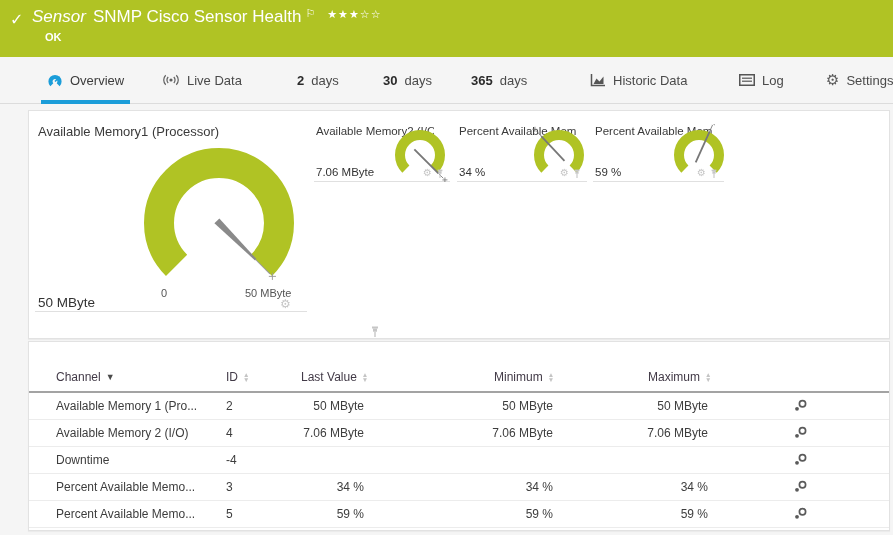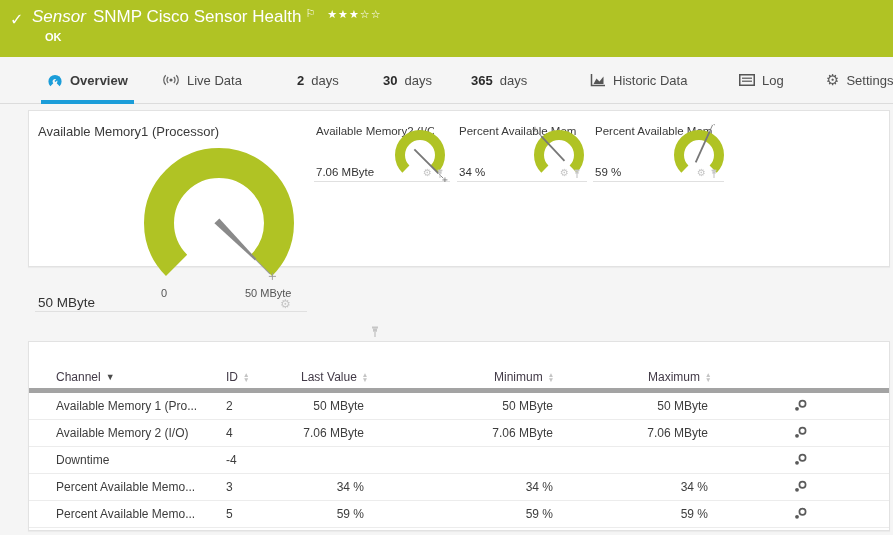--- a/index.html
+++ b/index.html
@@ -19,29 +19,29 @@
   .hdr .check{position:absolute;left:10px;top:10px;font-size:16px;font-weight:bold;}
   .hdr .titleline{position:absolute;left:32px;top:7px;font-size:17px;white-space:nowrap;}
   .hdr .obj{font-style:italic;margin-right:7px;}
   .hdr .flag{font-size:11px;vertical-align:top;margin-left:4px;}
   .hdr .stars{font-size:11px;letter-spacing:1px;vertical-align:top;margin-left:12px;position:relative;top:1px;}
   .hdr .status{position:absolute;left:45px;top:31px;font-size:11px;font-weight:bold;}
   
   .tabbar{position:absolute;left:0;top:57px;width:893px;height:47px;border-bottom:1px solid #dcdcdc;}
   .tab{position:absolute;top:0;height:100%;display:flex;align-items:center;gap:7px;
        font-size:13px;color:#4a4a4a;padding:0 6px;cursor:pointer;white-space:nowrap;}
-  .tab.active{color:#3c3c3c;font-weight:bold;justify-content:center;}
+  .tab.active{color:#3c3c3c;font-weight:normal;justify-content:center;}
   .tab.active::after{content:'';position:absolute;left:0;right:0;bottom:-1px;height:4px;background:var(--blue);}
   .tab .num{font-weight:bold;color:#2b2b2b;}
   .tab svg{display:block;}
   .tab .gear-glyph{font-size:15px;color:var(--icon-dark);font-weight:normal;}
   
   .panel{position:absolute;left:28px;width:862px;background:var(--panel-bg);
          border:1px solid var(--panel-border);box-shadow:0 1px 1px rgba(0,0,0,.04);}
-  .panel.gauges{top:110px;height:157px;}
+  .panel.gauges{top:110px;height:229px;}
   .panel.channels{top:341px;height:190px;}
   
   .bigcell{position:absolute;left:0;top:0;width:280px;height:214px;}
   .bigcell .gtitle{position:absolute;left:9px;top:13px;font-size:13px;color:#3a3a3a;}
   .bigcell svg{position:absolute;left:90px;top:28px;}
   .scale-lbl{position:absolute;top:176px;font-size:11px;color:var(--text-mid);}
   .bigcell .gvalue{position:absolute;left:9px;top:184px;font-size:13.5px;color:var(--text-dark);}
   .cell-underline{position:absolute;border-bottom:1px solid #e0e0e0;}
   .corner-icons{position:absolute;display:flex;gap:4px;align-items:center;color:var(--icon-light);}
   .corner-icons .gear-glyph{font-size:12px;line-height:12px;}
@@ -50,21 +50,21 @@
   .gcell .gtitle{position:absolute;left:2px;top:2px;font-size:11.5px;color:#3a3a3a;white-space:nowrap;overflow:hidden;max-width:118px;}
   .gcell .gvalue{position:absolute;left:2px;top:43px;font-size:11.5px;color:var(--text-dark);}
   .gcell svg{position:absolute;top:1px;}
   .gcell .corner-icons{right:14px;top:45px;}
   .gcell .corner-icons .gear-glyph{font-size:10px;line-height:10px;}
   .arc{stroke:var(--green);fill:none;}
   .needle-big polygon{fill:var(--needle);}
   .needle-big line{stroke:#9a9a9a;}
   .needle-small line{stroke:#777;}
   
-  .thead{position:absolute;left:0;top:22px;width:100%;height:29px;border-bottom:5px solid #a3a3a3;
+  .thead{position:absolute;left:0;top:22px;width:100%;height:29px;border-bottom:2px solid #a3a3a3;
          font-size:12px;color:var(--header-text);}
   .thead .hcell{position:absolute;top:6px;display:inline-flex;align-items:center;gap:5px;cursor:pointer;}
   .sort-active{font-size:9px;color:#4a4a4a;}
   .sort-both{display:inline-flex;flex-direction:column;font-size:6.5px;line-height:5px;color:#c4c4c4;}
   .trow{position:absolute;left:0;width:100%;height:27px;border-bottom:1px solid var(--row-border);font-size:12px;color:#3d3d3d;}
   .tcell{position:absolute;top:6px;white-space:nowrap;}
   .tcell.num{text-align:right;}
   .editwrap{position:absolute;top:6px;left:760px;width:24px;text-align:center;cursor:pointer;}
   .pin-icon svg{display:block;}
 </style>

